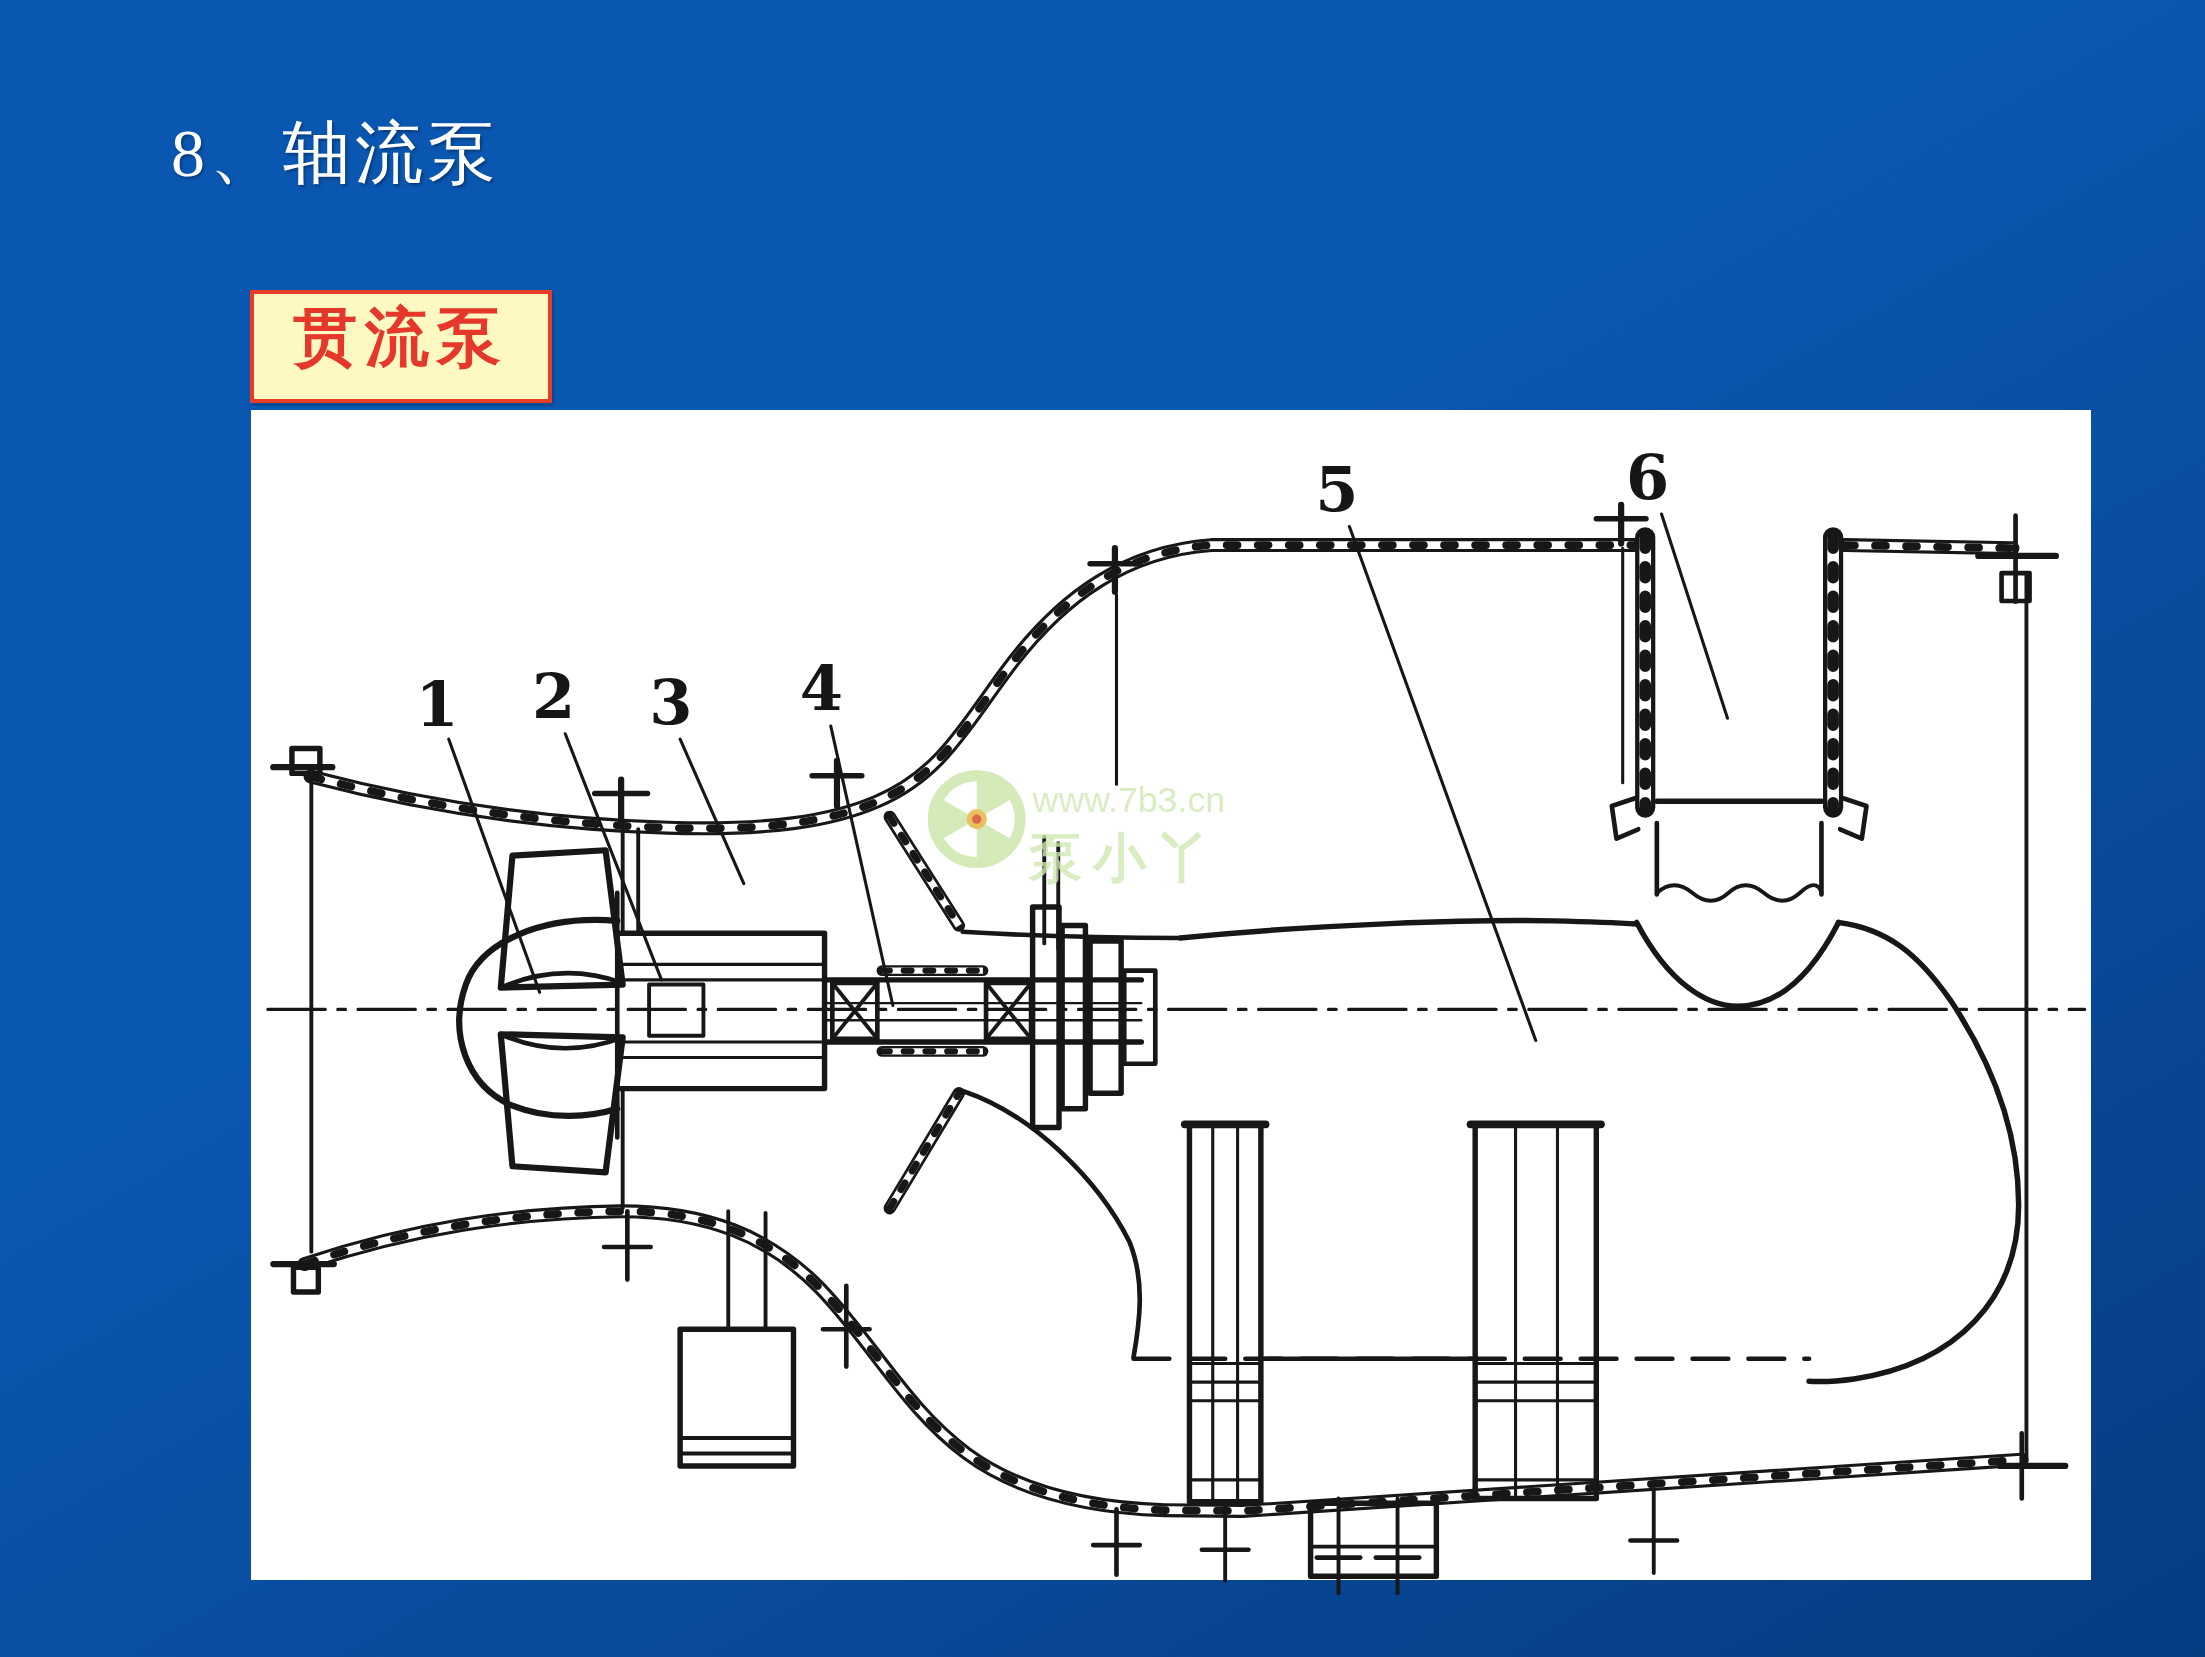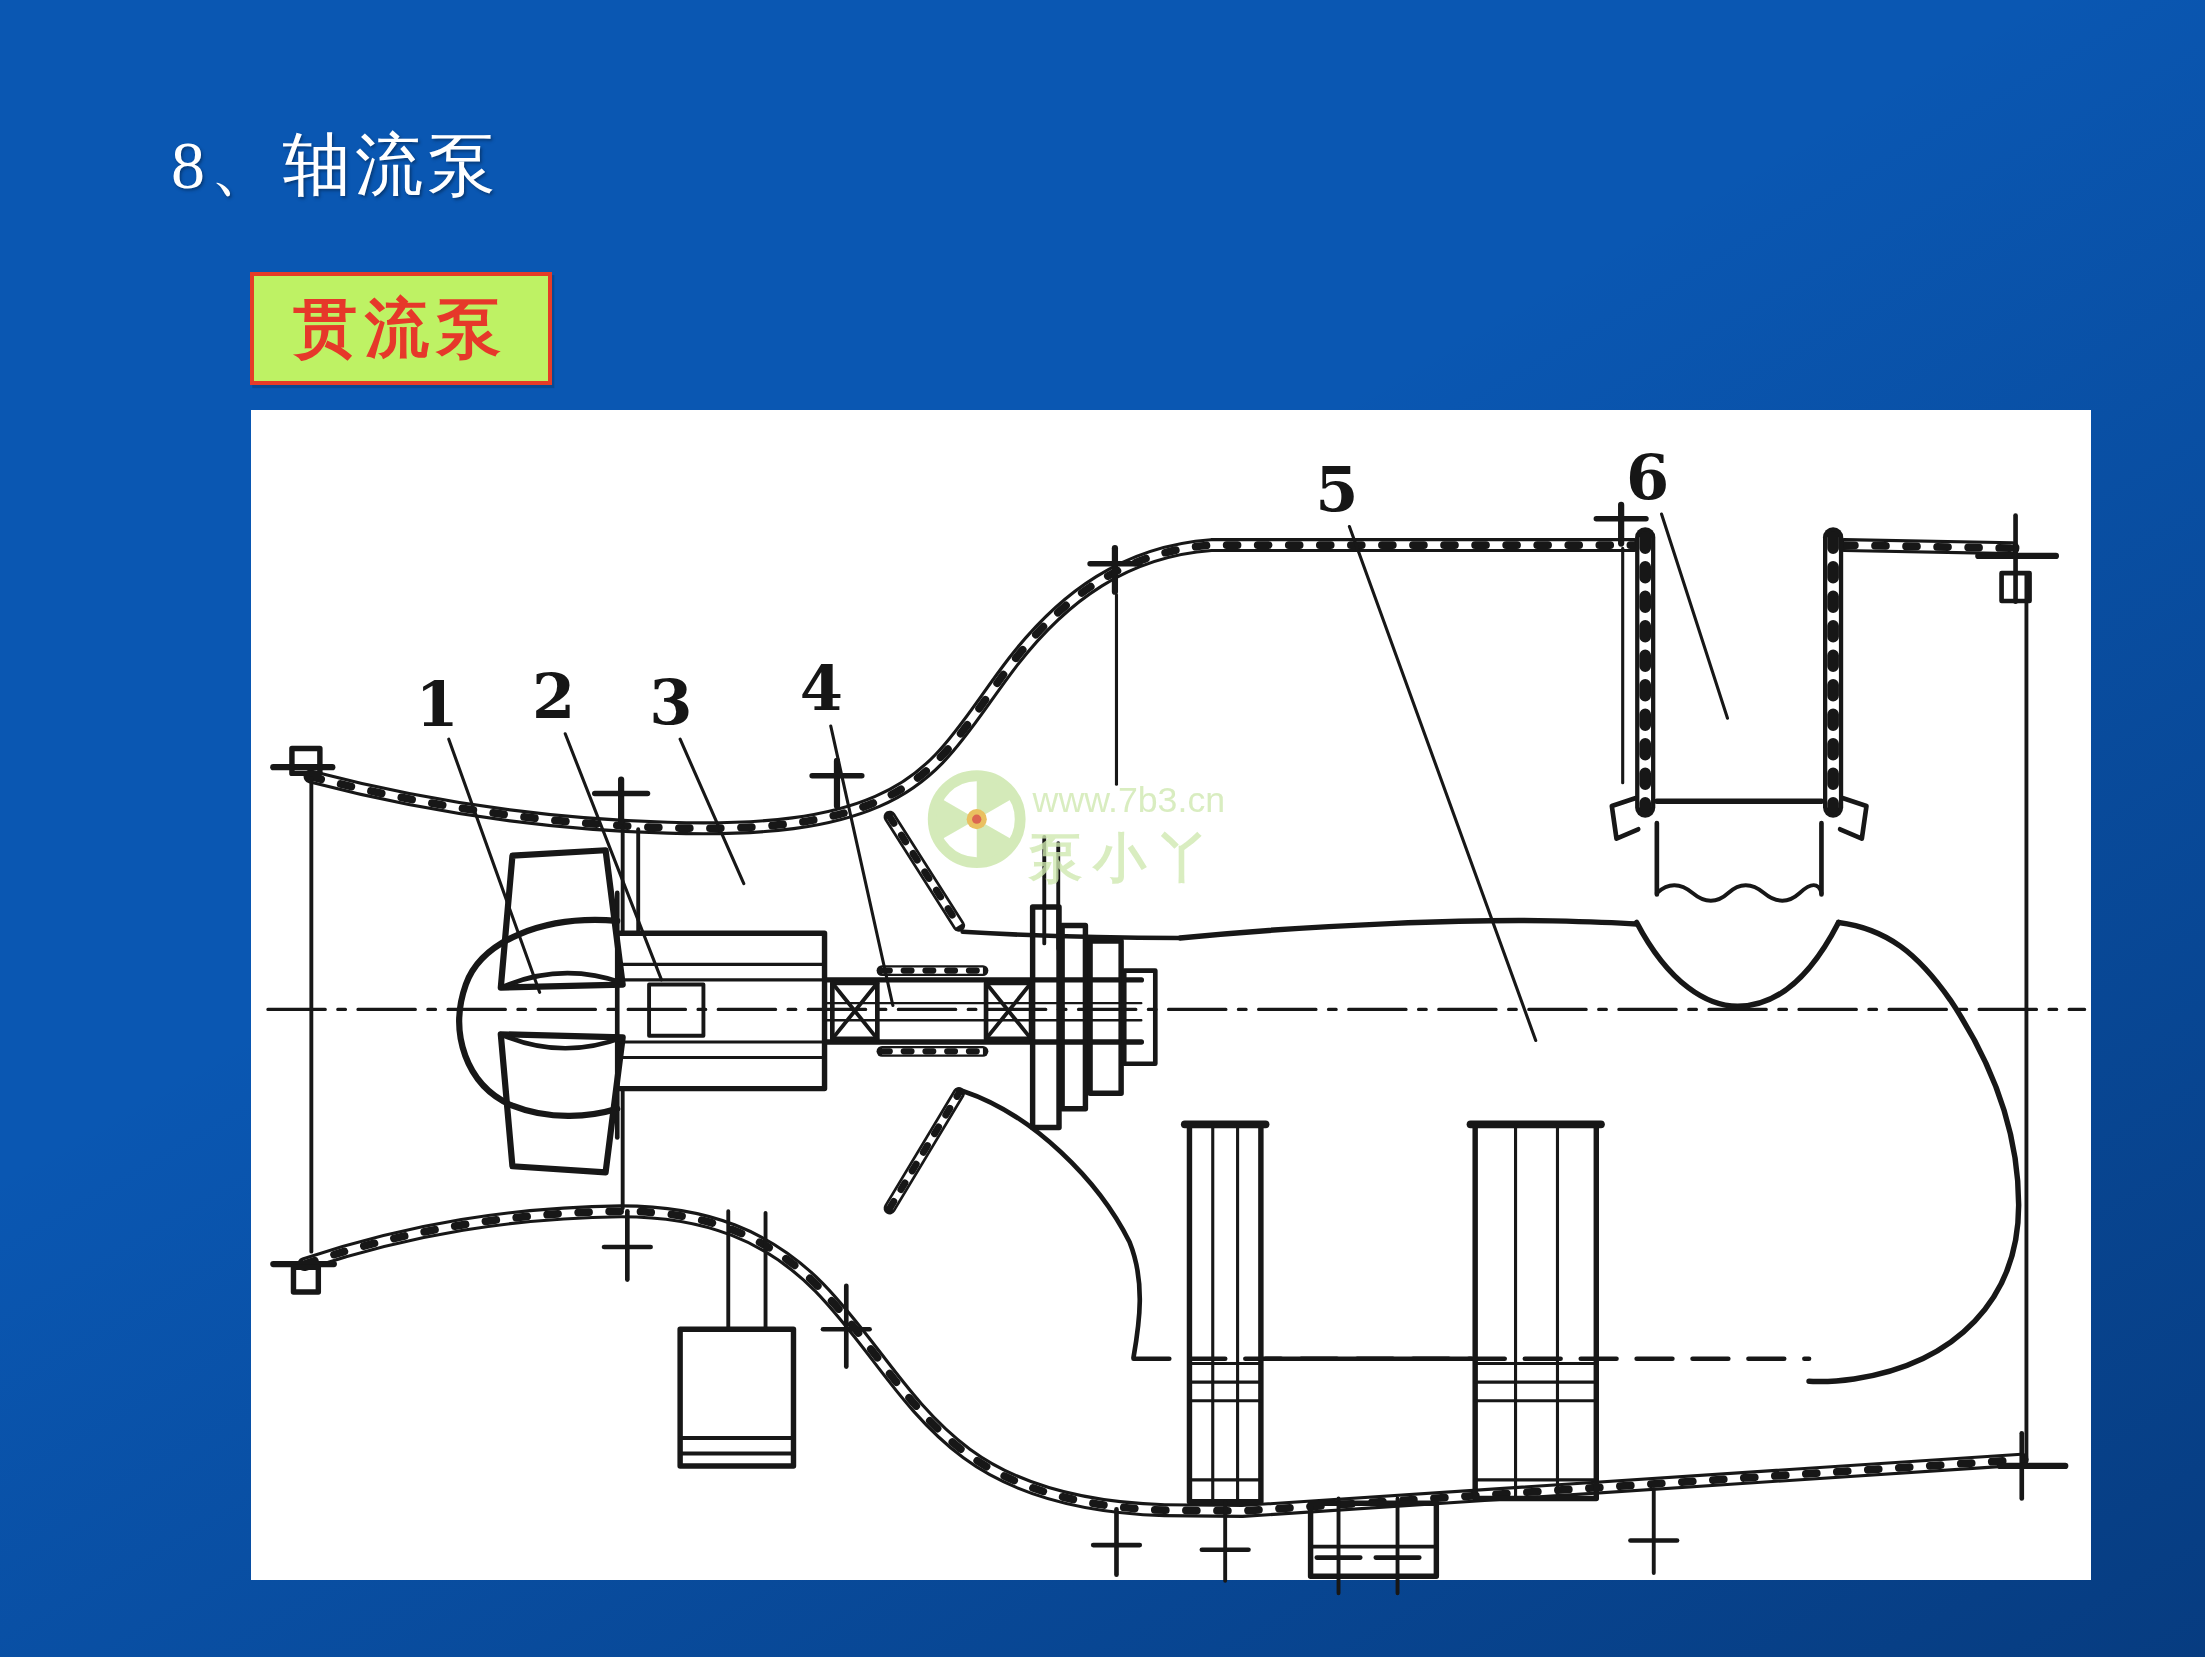--- a/index.html
+++ b/index.html
@@ -8,30 +8,30 @@
     font-family:"Liberation Sans",sans-serif;
     background:
       repeating-linear-gradient(99deg, rgba(130,180,240,0.16) 0 2.3px, transparent 2.3px 227px),
       repeating-linear-gradient(2deg, rgba(130,180,240,0.13) 0 2.3px, transparent 2.3px 166px),
       linear-gradient(160deg,#0b63c4 0%,#0a58b4 45%,#07407f 78%,#063succ 100%);
     background-color:#0a57b2;
   }
   .bg-shade{position:absolute;inset:0;
     background:linear-gradient(150deg, rgba(12,99,196,0) 40%, rgba(4,38,88,0.55) 100%);}
   .title{
-    position:absolute;left:171px;top:120px;
+    position:absolute;left:171px;top:108px;
     color:#ffffff;font-size:68px;letter-spacing:4.7px;
     font-family:"Liberation Serif","DejaVu Serif",serif;
     text-shadow:1.6px 2.3px 3.1px rgba(0,0,0,0.35);
     white-space:nowrap;
   }
   .badge{
-    position:absolute;left:250px;top:272px;width:294px;height:105px;
-    border:4.7px solid #e63c28;background:#bef264;
-    display:flex;align-items:center;justify-content:center;
+    position:absolute;left:250px;top:290px;width:294px;height:105px;
+    border:4.7px solid #e63c28;background:#fef9c3;
+    display:flex;justify-content:center;
     box-shadow:2.3px 3.1px 0 rgba(6,60,110,0.45);
   }
   .badge span{
     color:#e6382a;font-size:64px;font-weight:bold;letter-spacing:7.8px;
     font-family:"Liberation Serif","DejaVu Serif",serif;
   }
   .panel{
     position:absolute;left:251px;top:410px;width:1840px;height:1170px;
     background:#ffffff;
   }

